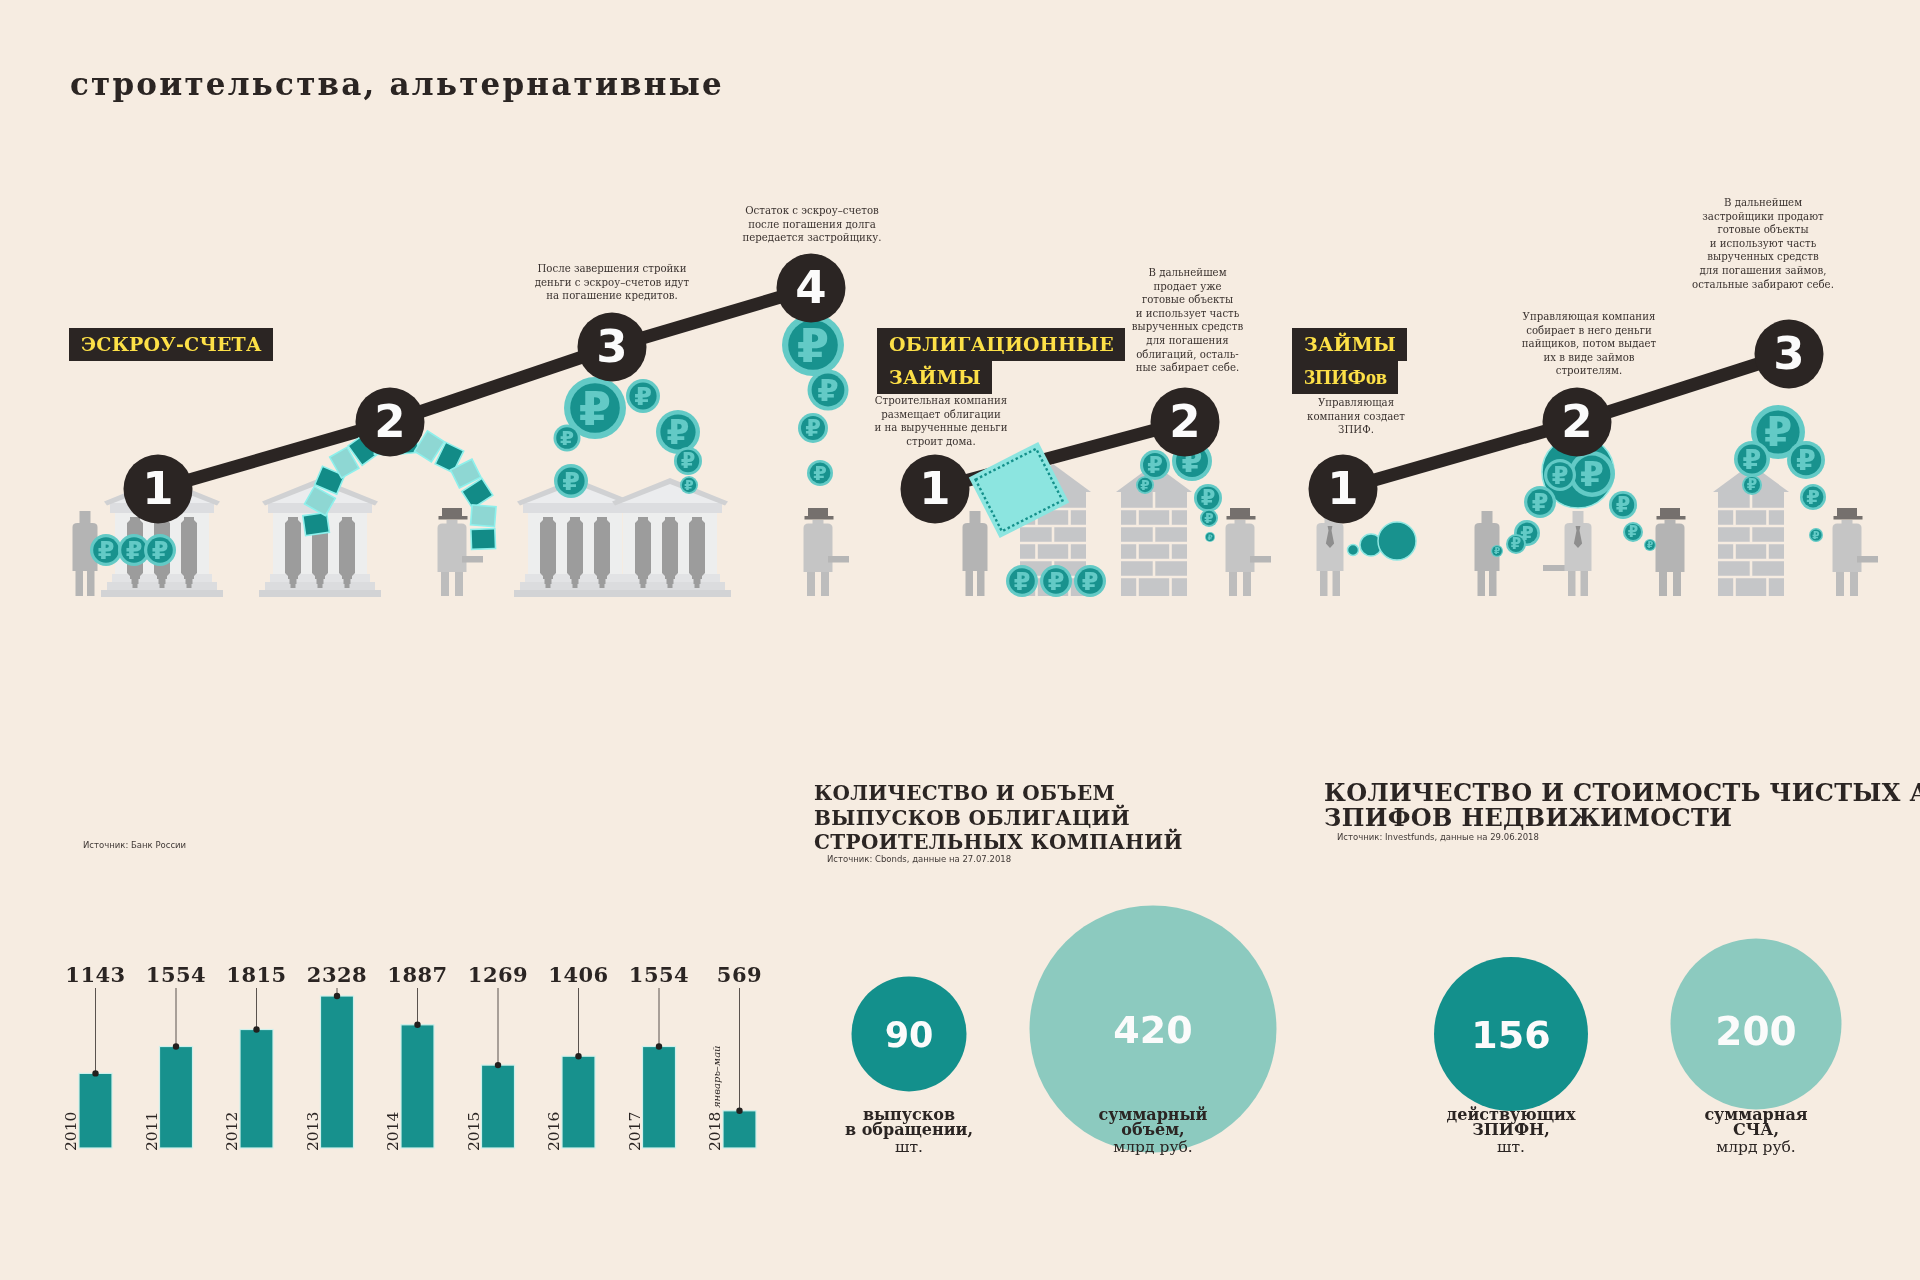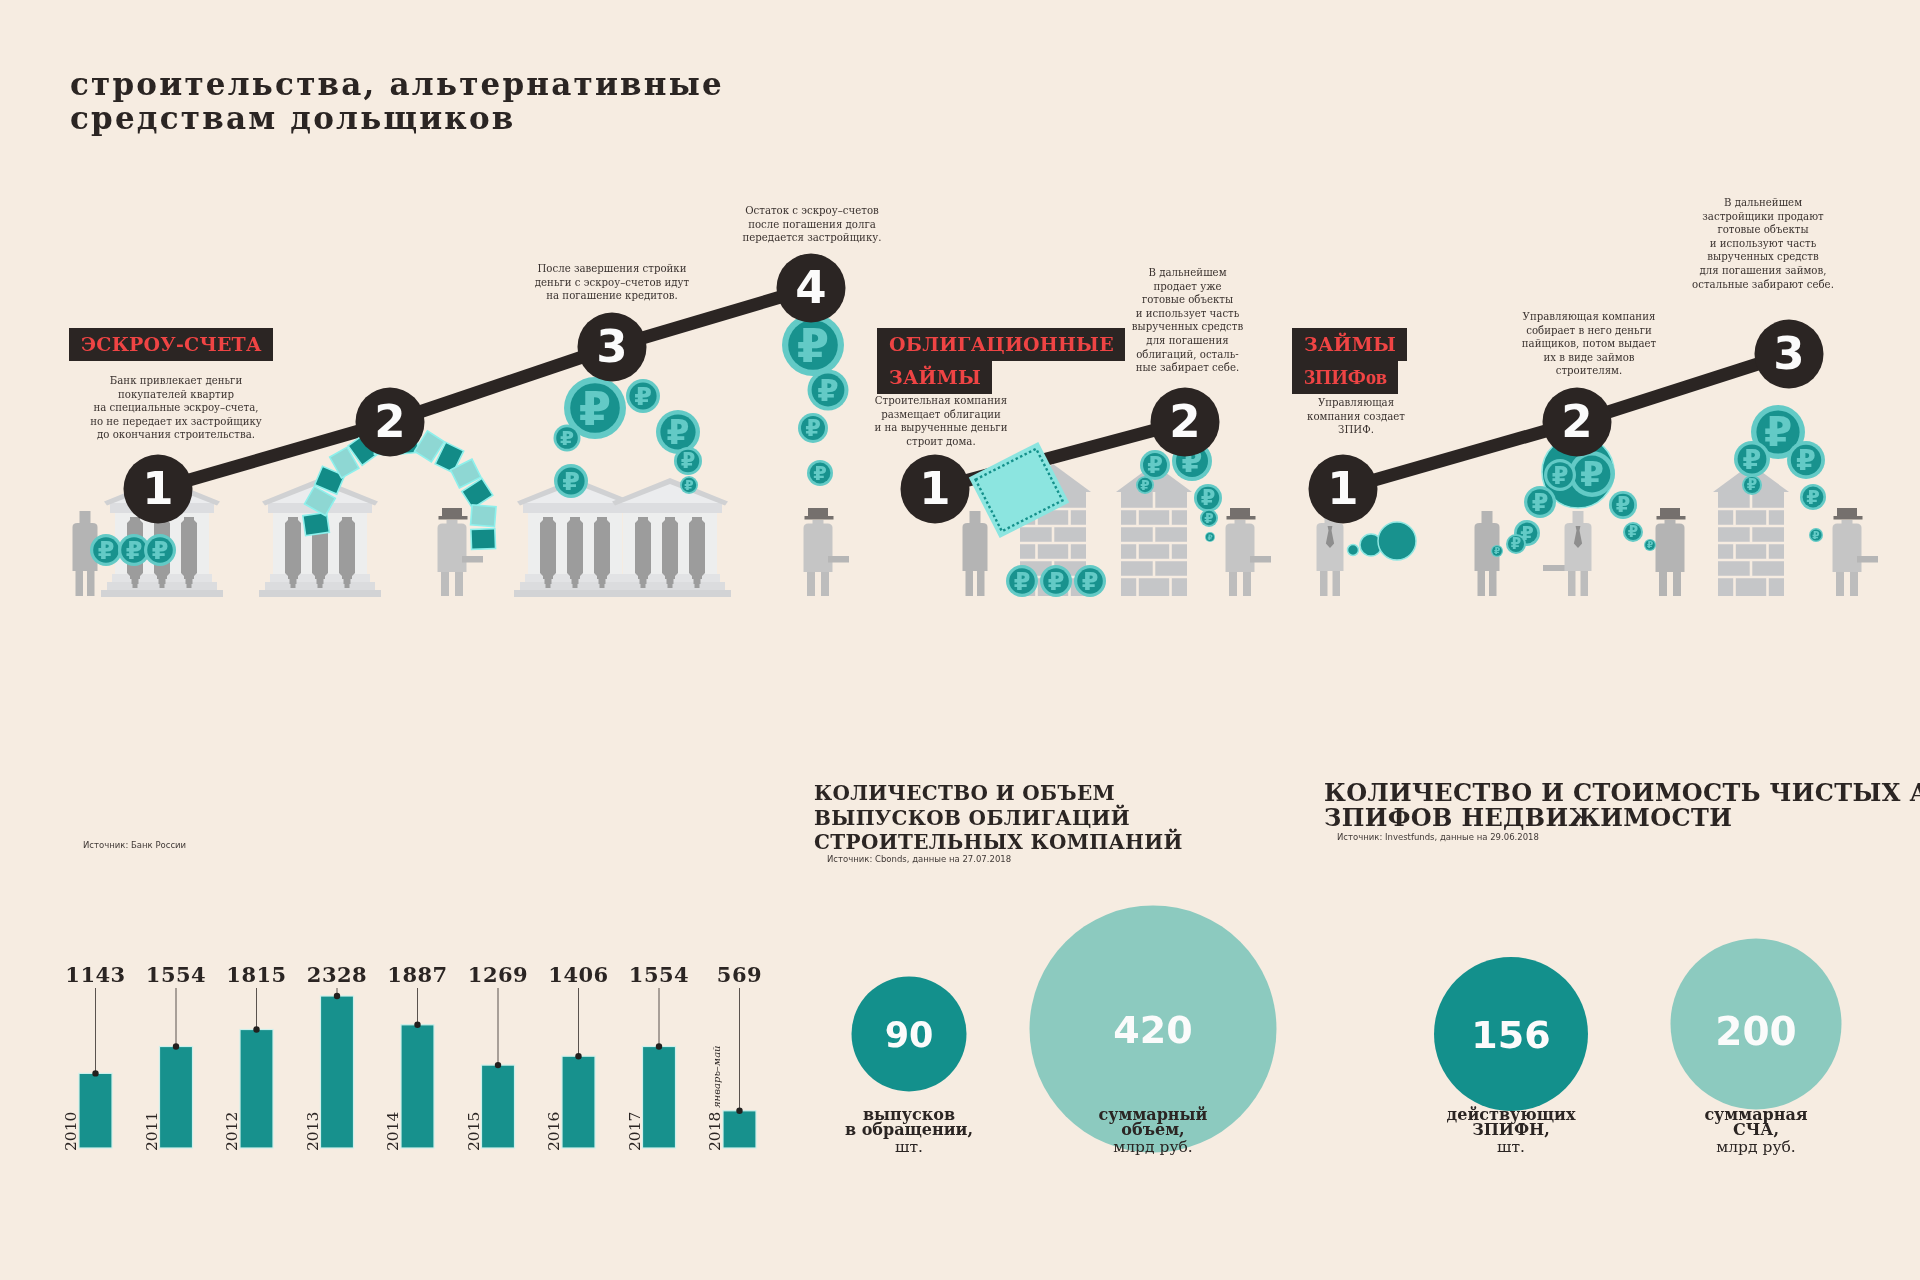--- a/index.html
+++ b/index.html
@@ -5,21 +5,21 @@
   html,body{margin:0;padding:0;}
   body{width:1920px;height:1280px;background:#f6ece1;overflow:hidden;
        font-family:"DejaVu Serif",serif;}
   .page{position:relative;width:1920px;height:1280px;}
   .abs{position:absolute;}
 
   #headline{left:70px;top:68px;}
   #headline .ln{font-family:"DejaVu Serif",serif;font-weight:bold;color:#2b2523;
      font-size:31px;line-height:33.5px;letter-spacing:2.2px;white-space:nowrap;}
 
-  .slabel{background:#2b2523;color:#ef4444;font-family:"DejaVu Serif",serif;font-weight:bold;
+  .slabel{background:#2b2523;color:#fde047;font-family:"DejaVu Serif",serif;font-weight:bold;
      font-size:19px;letter-spacing:0.2px;padding:6px 11px 7px 12px;line-height:20px;
      text-transform:uppercase;
      width:max-content;}
 
   .btxt{font-family:"DejaVu Serif",serif;font-size:10.2px;line-height:13.6px;color:#3b3330;
      text-align:center;white-space:pre-line;}
 
   .ctitle{font-family:"DejaVu Serif",serif;font-weight:bold;color:#2b2523;
      white-space:pre-line;font-size:21.5px;line-height:30px;letter-spacing:0.35px;
      text-transform:uppercase;}
@@ -27,40 +27,34 @@
   .csrc{font-family:"DejaVu Sans",sans-serif;font-size:8.5px;color:#403936;white-space:nowrap;padding-left:13px;}
 
   svg{display:block;overflow:visible;}
 </style>
 </head>
 <body>
 
 <div class="page">
 <div class="abs" id="headline">
   <div class="ln">строительства, альтернативные</div>
-  <div class="ln">средствам дольщиков</div>
 </div>
 
 <div class="abs" style="left:69px;top:328px">
   <div class="slabel" style="">Эскроу-счета</div>
 </div>
 <div class="abs" style="left:877px;top:328px">
   <div class="slabel" style="">Облигационные</div>
   <div class="slabel" style="">займы</div>
 </div>
 <div class="abs" style="left:1292px;top:328px">
   <div class="slabel" style="">Займы</div>
   <div class="slabel" style="text-transform:none;font-size:21px;letter-spacing:0;font-family:Liberation Serif, serif;">ЗПИФов</div>
 </div>
 
-<div class="abs btxt" style="left:56px;top:374px;width:240px">Банк привлекает деньги
-покупателей квартир
-на специальные эскроу–счета,
-но не передает их застройщику
-до окончания строительства.</div>
 <div class="abs btxt" style="left:492px;top:262px;width:240px">После завершения стройки
 деньги с эскроу–счетов идут
 на погашение кредитов.</div>
 <div class="abs btxt" style="left:702px;top:204px;width:220px">Остаток с эскроу–счетов
 после погашения долга
 передается застройщику.</div>
 <div class="abs btxt" style="left:826px;top:394px;width:230px">Строительная компания
 размещает облигации
 и на вырученные деньги
 строит дома.</div>

